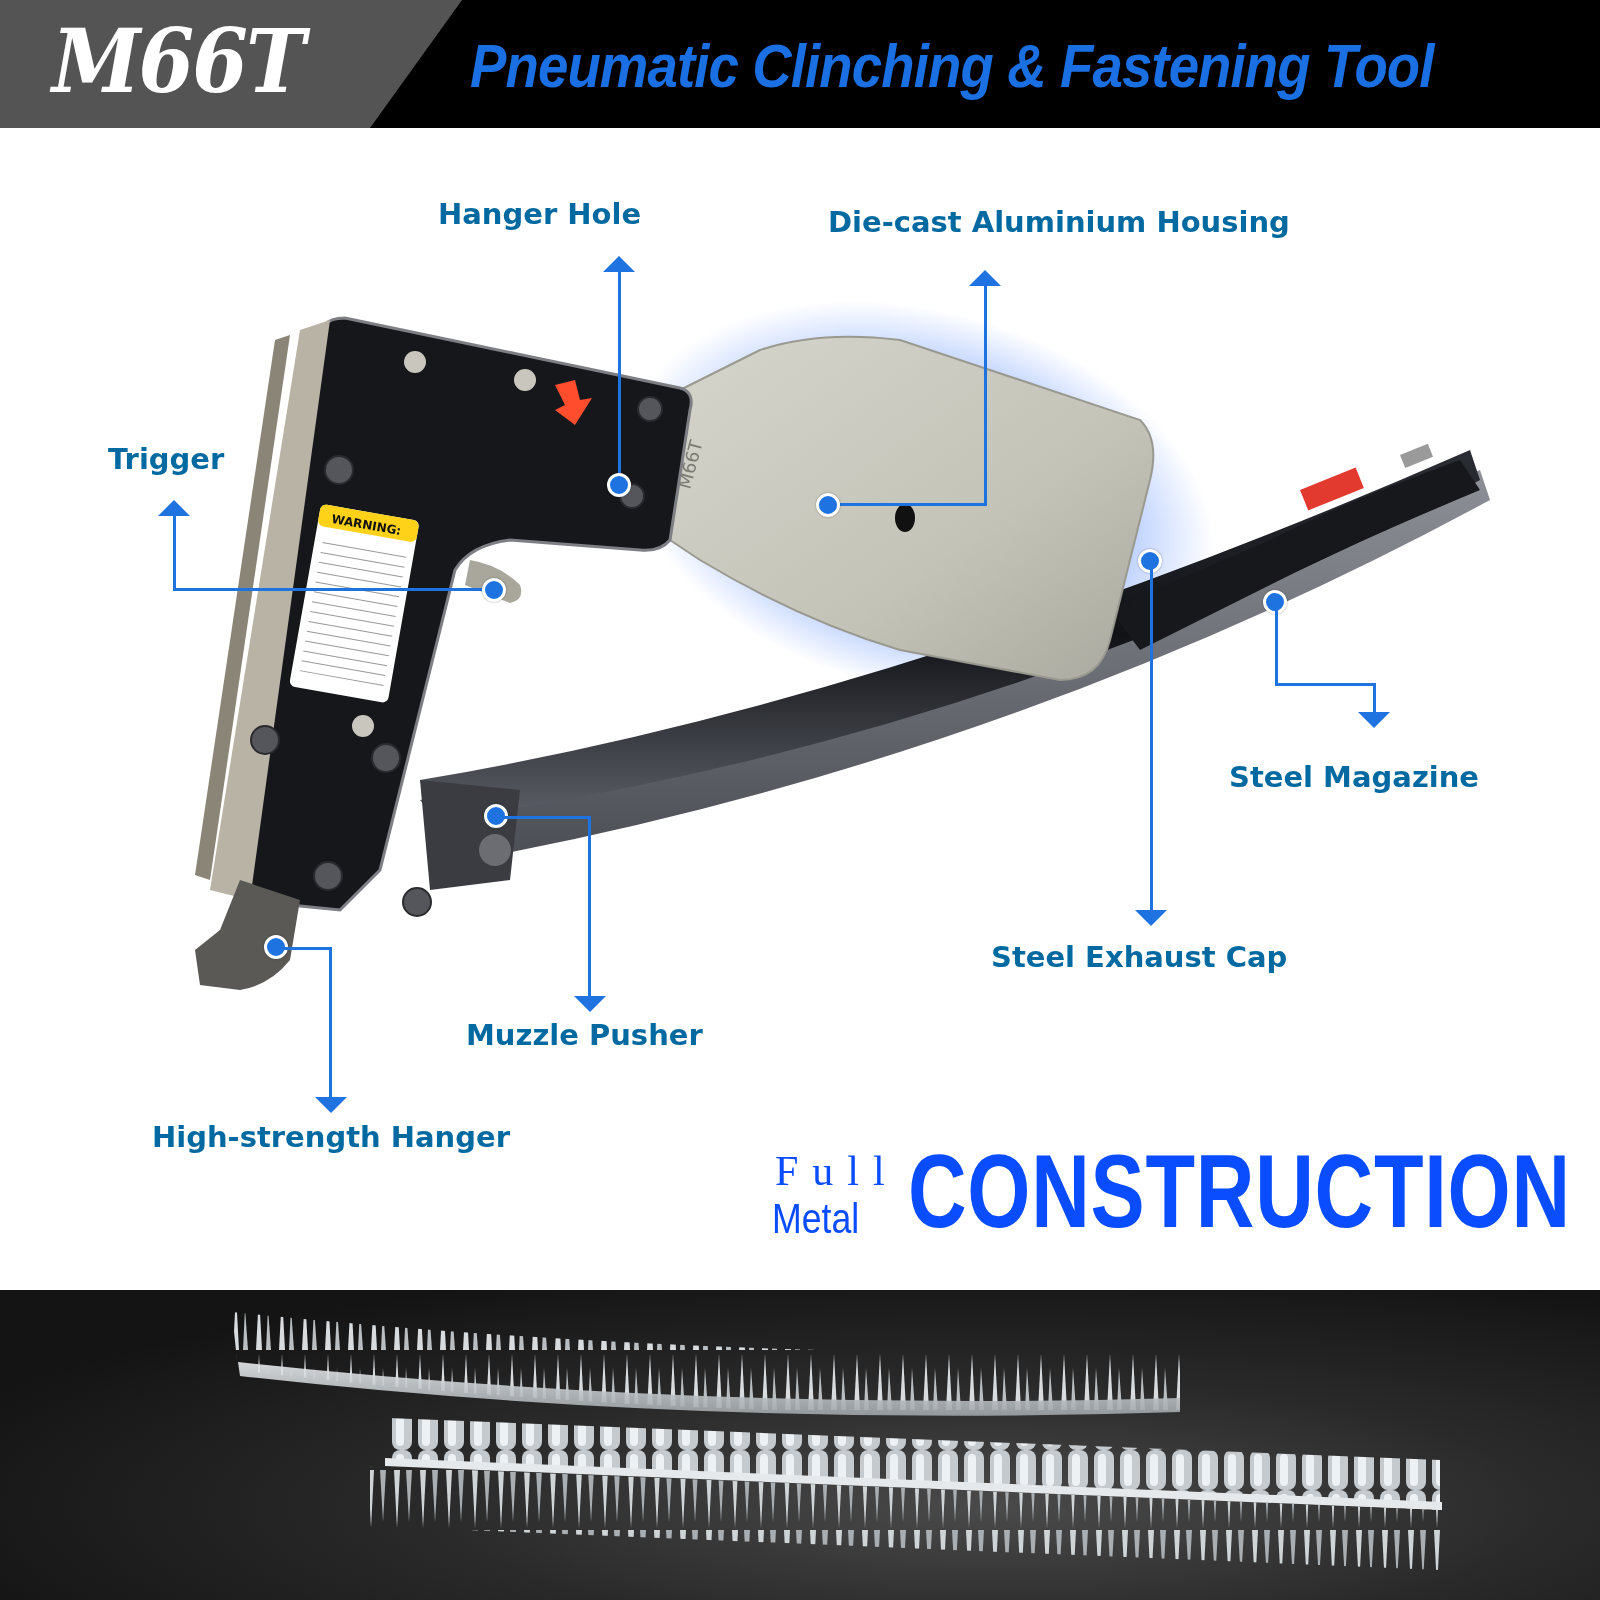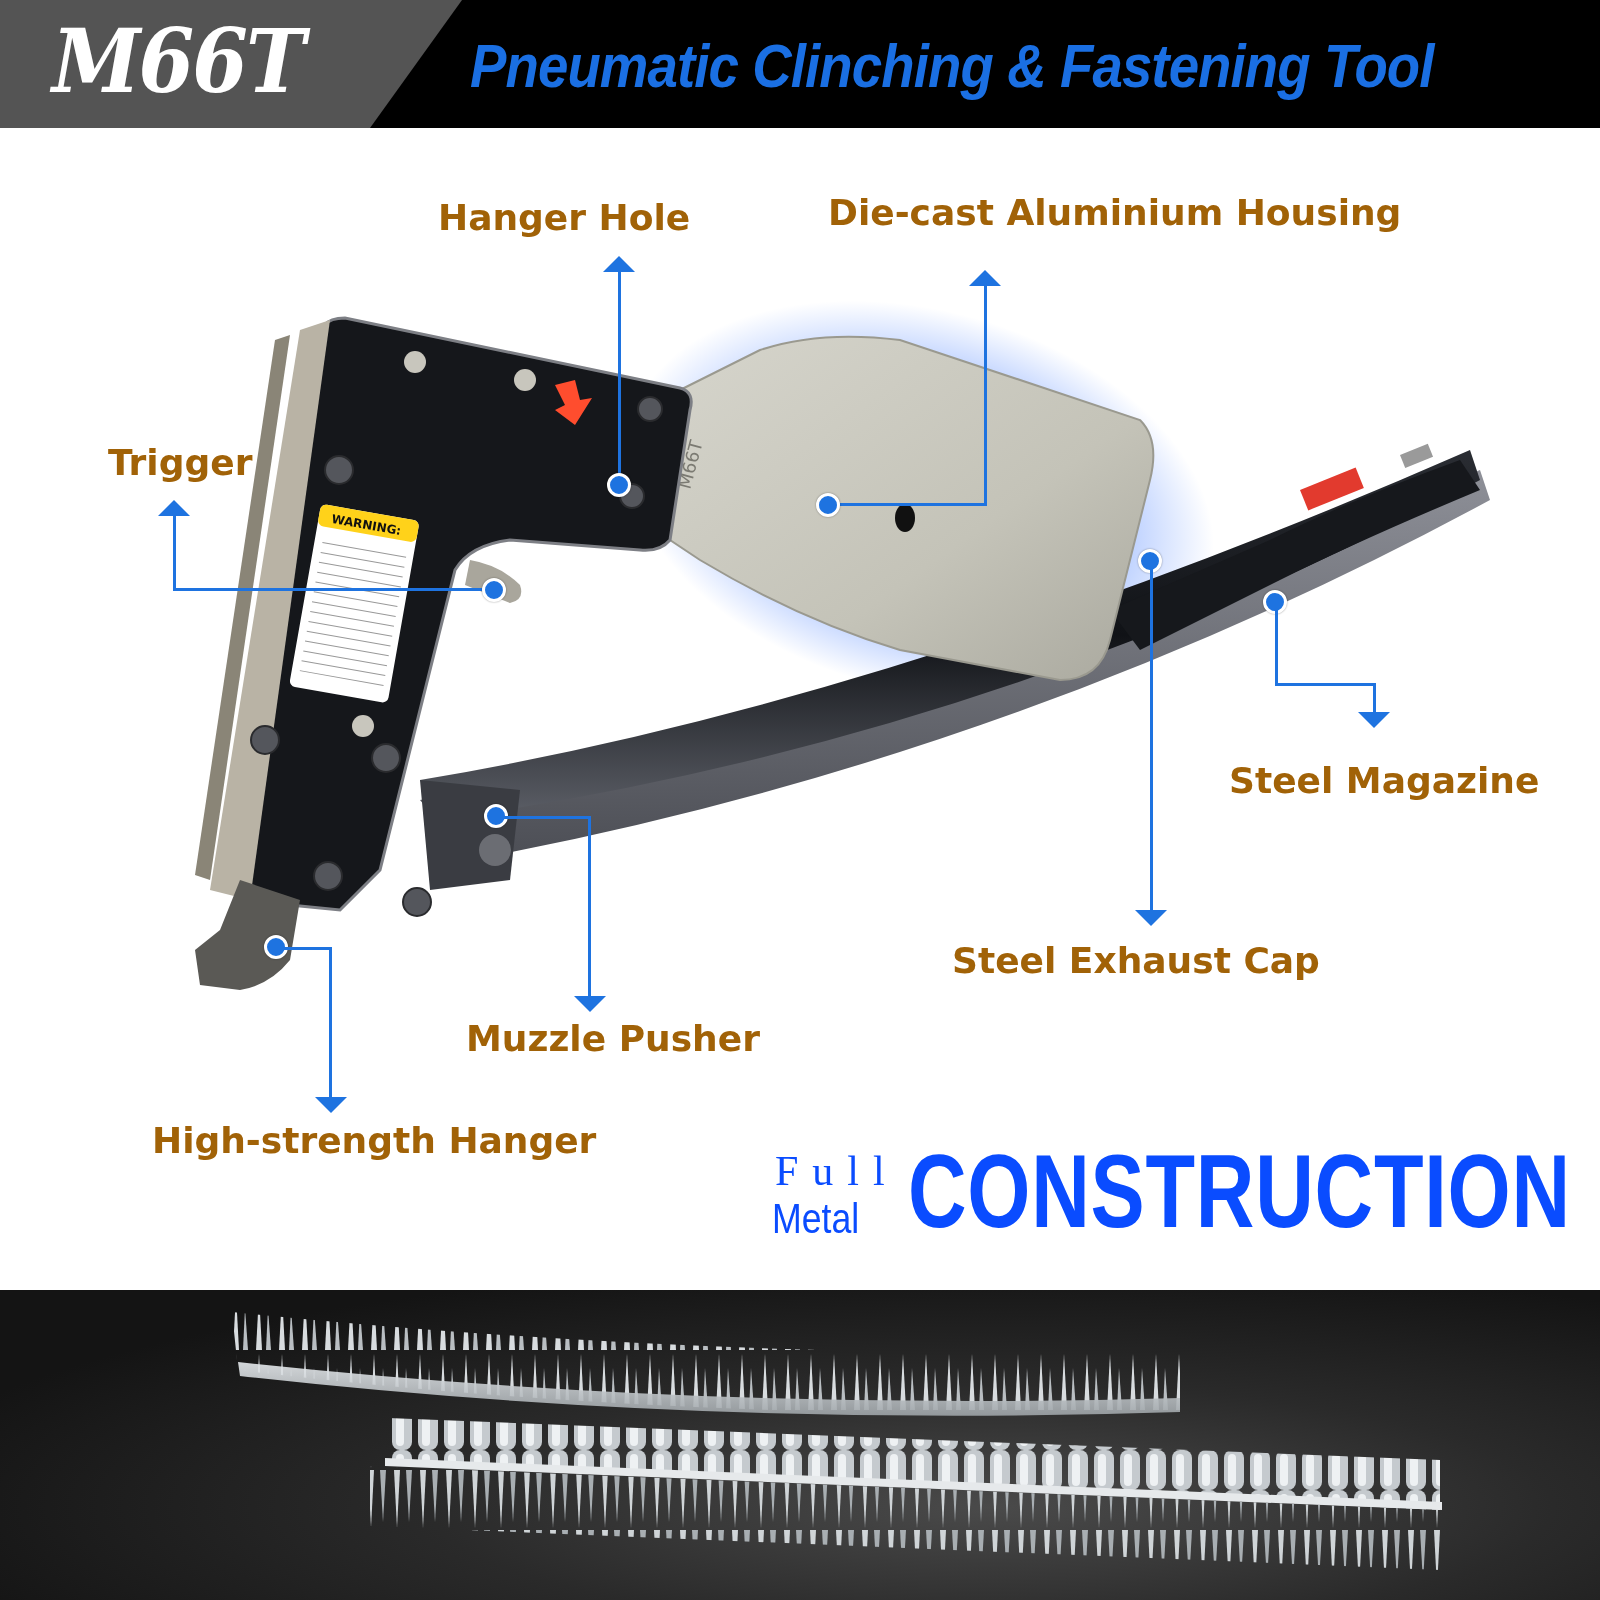--- a/index.html
+++ b/index.html
@@ -2,21 +2,21 @@
 <html><head>
 <meta charset="utf-8">
 <style>
   html,body{margin:0;padding:0;}
   body{width:1600px;height:1600px;position:relative;overflow:hidden;background:#fff;font-family:"DejaVu Sans",sans-serif;}
   .header{position:absolute;left:0;top:0;width:1600px;height:128px;background:#000;overflow:hidden;}
   .header .model-bg-fill{position:absolute;left:0;top:0;width:372px;height:128px;background:#545454;}
   .model{position:absolute;left:52px;top:14px;font-family:"DejaVu Serif",serif;font-weight:bold;font-style:italic;font-size:80px;color:#fff;letter-spacing:-2px;transform:scaleY(1.1);}
   .title{position:absolute;left:470px;top:30px;font-family:"Liberation Sans",sans-serif;font-weight:bold;font-style:italic;font-size:62px;color:#1a6fe3;letter-spacing:-1px;transform:scaleX(0.88);transform-origin:left;white-space:nowrap;}
 
-  .label{position:absolute;font-family:"DejaVu Sans",sans-serif;font-weight:bold;font-size:36px;color:#a16207;white-space:nowrap;}
+  .label{position:absolute;font-family:"DejaVu Sans",sans-serif;font-weight:bold;font-size:29px;color:#0369a1;white-space:nowrap;}
   .line{position:absolute;background:#1e73e0;}
   .dot{position:absolute;width:18px;height:18px;border-radius:50%;background:#1e73e0;border:3px solid #fff;box-shadow:0 0 2px rgba(0,0,0,.4);}
   .arrow-up{position:absolute;width:0;height:0;border-left:16px solid transparent;border-right:16px solid transparent;border-bottom:16px solid #1e73e0;}
   .arrow-down{position:absolute;width:0;height:0;border-left:16px solid transparent;border-right:16px solid transparent;border-top:16px solid #1e73e0;}
 
   
   .tool{position:absolute;left:0;top:128px;width:1600px;height:1130px;}
   .slogan-small{position:absolute;font-family:"Liberation Sans",sans-serif;color:#0a4cff;font-size:42px;line-height:42px;}
   .slogan-big{position:absolute;left:908px;top:1132px;font-family:"Liberation Sans",sans-serif;font-weight:bold;font-size:104px;color:#0a4cff;transform:scaleX(0.78);transform-origin:left;letter-spacing:1px;white-space:nowrap;}
 
@@ -118,21 +118,21 @@
   </g>
 
   <path d="M470 560 Q500 565 520 585 Q525 600 510 603 Q490 595 465 585 Z" fill="#a9a69c"></path>
 </svg>
 
 <div class="label" style="left:438px;top:197px;">Hanger Hole</div>
 <div class="arrow-up" style="left:603px;top:256px;"></div>
 <div class="line" style="left:618px;top:270px;width:3px;height:214px;"></div>
 <div class="dot" style="left:607px;top:473px;"></div>
 
-<div class="label" style="left:828px;top:192px;">Die-cast Aluminium Housing</div>
+<div class="label" style="left:828px;top:205px;">Die-cast Aluminium Housing</div>
 <div class="arrow-up" style="left:969px;top:270px;"></div>
 <div class="line" style="left:984px;top:284px;width:3px;height:221px;"></div>
 <div class="line" style="left:828px;top:503px;width:159px;height:3px;"></div>
 <div class="dot" style="left:816px;top:493px;"></div>
 
 <div class="label" style="left:108px;top:442px;">Trigger</div>
 <div class="arrow-up" style="left:158px;top:500px;"></div>
 <div class="line" style="left:173px;top:514px;width:3px;height:76px;"></div>
 <div class="line" style="left:173px;top:588px;width:320px;height:3px;"></div>
 <div class="dot" style="left:482px;top:578px;"></div>
@@ -140,21 +140,21 @@
 <div class="dot" style="left:1263px;top:590px;"></div>
 <div class="line" style="left:1275px;top:605px;width:3px;height:80px;"></div>
 <div class="line" style="left:1275px;top:683px;width:101px;height:3px;"></div>
 <div class="line" style="left:1373px;top:683px;width:3px;height:30px;"></div>
 <div class="arrow-down" style="left:1358px;top:712px;"></div>
 <div class="label" style="left:1229px;top:760px;">Steel Magazine</div>
 
 <div class="dot" style="left:1138px;top:549px;"></div>
 <div class="line" style="left:1150px;top:564px;width:3px;height:346px;"></div>
 <div class="arrow-down" style="left:1135px;top:910px;"></div>
-<div class="label" style="left:952px;top:940px;text-align:right;">Steel Exhaust Cap</div>
+<div class="label" style="left:991px;top:940px;text-align:right;">Steel Exhaust Cap</div>
 
 <div class="dot" style="left:484px;top:804px;"></div>
 <div class="line" style="left:496px;top:816px;width:94px;height:3px;"></div>
 <div class="line" style="left:588px;top:816px;width:3px;height:180px;"></div>
 <div class="arrow-down" style="left:574px;top:996px;"></div>
 <div class="label" style="left:466px;top:1018px;">Muzzle Pusher</div>
 
 <div class="dot" style="left:264px;top:935px;"></div>
 <div class="line" style="left:276px;top:947px;width:55px;height:3px;"></div>
 <div class="line" style="left:329px;top:947px;width:3px;height:150px;"></div>

